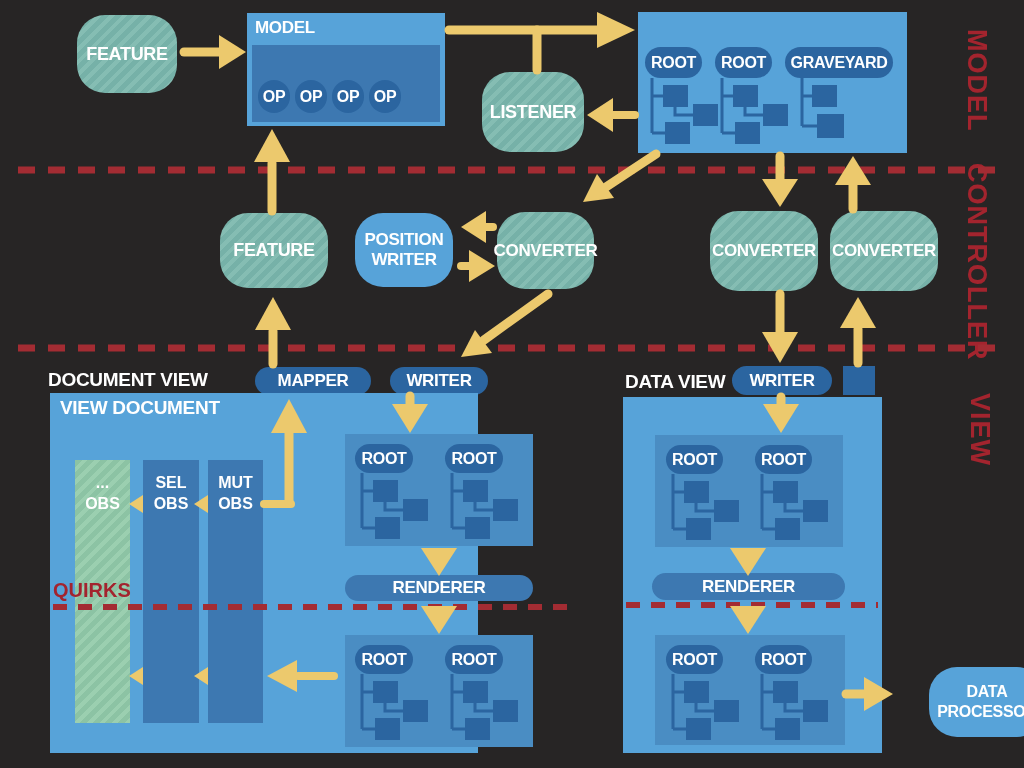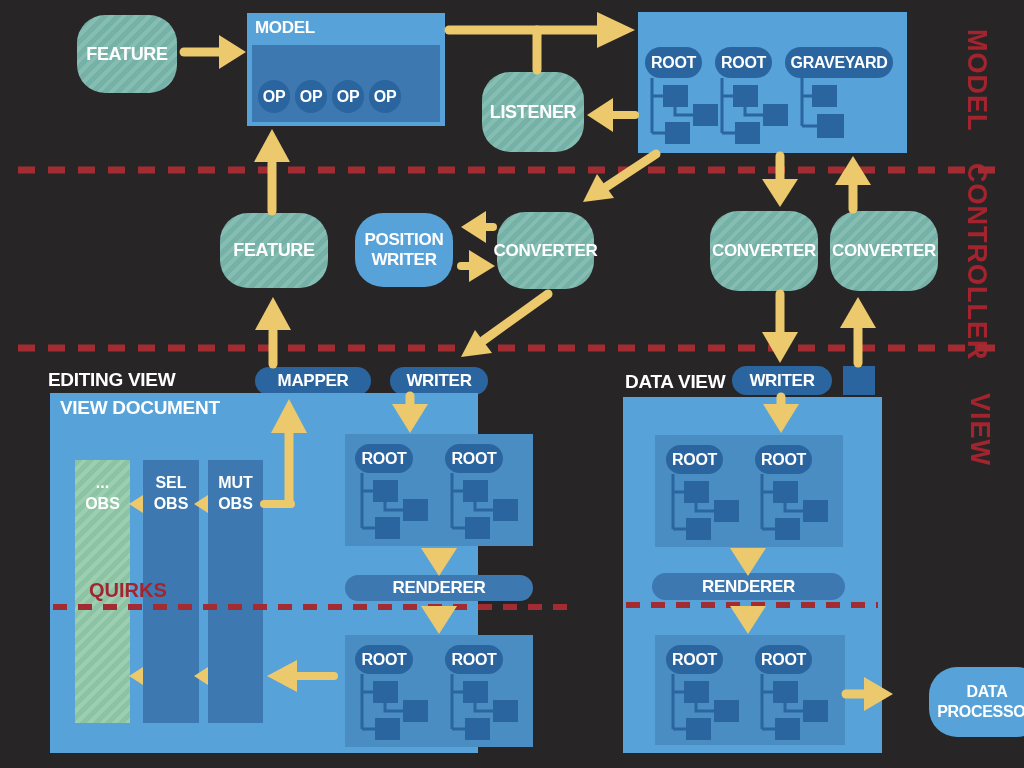--- a/index.html
+++ b/index.html
@@ -16,21 +16,21 @@
   .teal{background:repeating-linear-gradient(135deg,var(--teal) 0 5px,var(--teal_stripe) 5px 9px);}
   .hatchgreen{background:repeating-linear-gradient(135deg,var(--green) 0 5px,var(--green_stripe) 5px 9px);}
   .t17{font-size:17px;letter-spacing:-0.3px;}
   .t16{font-size:16px;letter-spacing:-0.3px;}
   .t18{font-size:18px;letter-spacing:-0.3px;}
   .t19{font-size:19px;letter-spacing:-0.3px;}
   .pad-title{padding:5px 8px;}
   .two-line{line-height:20px;}
   .vlabel{writing-mode:vertical-rl;color:var(--label_red);font-size:27px;letter-spacing:1px;
           display:flex;align-items:center;justify-content:center;}
-  .quirks{color:var(--label_red);font-size:20px;margin-left:36px;}
+  .quirks{color:var(--label_red);font-size:20px;}
   .obs-col{padding-top:12px;display:block;text-align:center;font-size:16px;line-height:21px;}
   .overlay{position:absolute;left:0;top:0;pointer-events:none;}
   .dash{stroke:var(--line_red);stroke-width:7;stroke-dasharray:17 13;}
   .dash2{stroke:var(--line_red);stroke-width:6;stroke-dasharray:14 11;}
   .at{stroke:var(--arrow_yellow);stroke-linecap:round;}
   .ah{fill:var(--arrow_yellow);}
   .tl{stroke:var(--dark_blue);stroke-width:3;fill:none;}
   .tn{fill:var(--dark_blue);}
   .tree{position:absolute;}
 </style>
@@ -118,21 +118,21 @@
       <span>CONVERTER</span>
     </div>
     <div class="abs teal center t17" style="left:830px;top:211px;width:108px;height:80px;">
       <span>CONVERTER</span>
     </div>
 
     <div class="abs vlabel" style="left:958px;top:184px;width:36px;height:155px;">CONTROLLER</div>
   </div>
 
   <div>
-    <div class="abs t19" style="left:48px;top:369px;">EDITING VIEW</div>
+    <div class="abs t19" style="left:48px;top:369px;">DOCUMENT VIEW</div>
 
     <div class="abs darkbox center t17" style="left:255px;top:367px;width:116px;height:28px;">
         <span>MAPPER</span>
       </div>
     <div class="abs darkbox center t17" style="left:390px;top:367px;width:98px;height:28px;">
         <span>WRITER</span>
       </div>
 
     <div class="abs panel" style="left:50px;top:393px;width:428px;height:360px;">
       <div class="t19" style="padding:4px 10px;">VIEW DOCUMENT</div>

